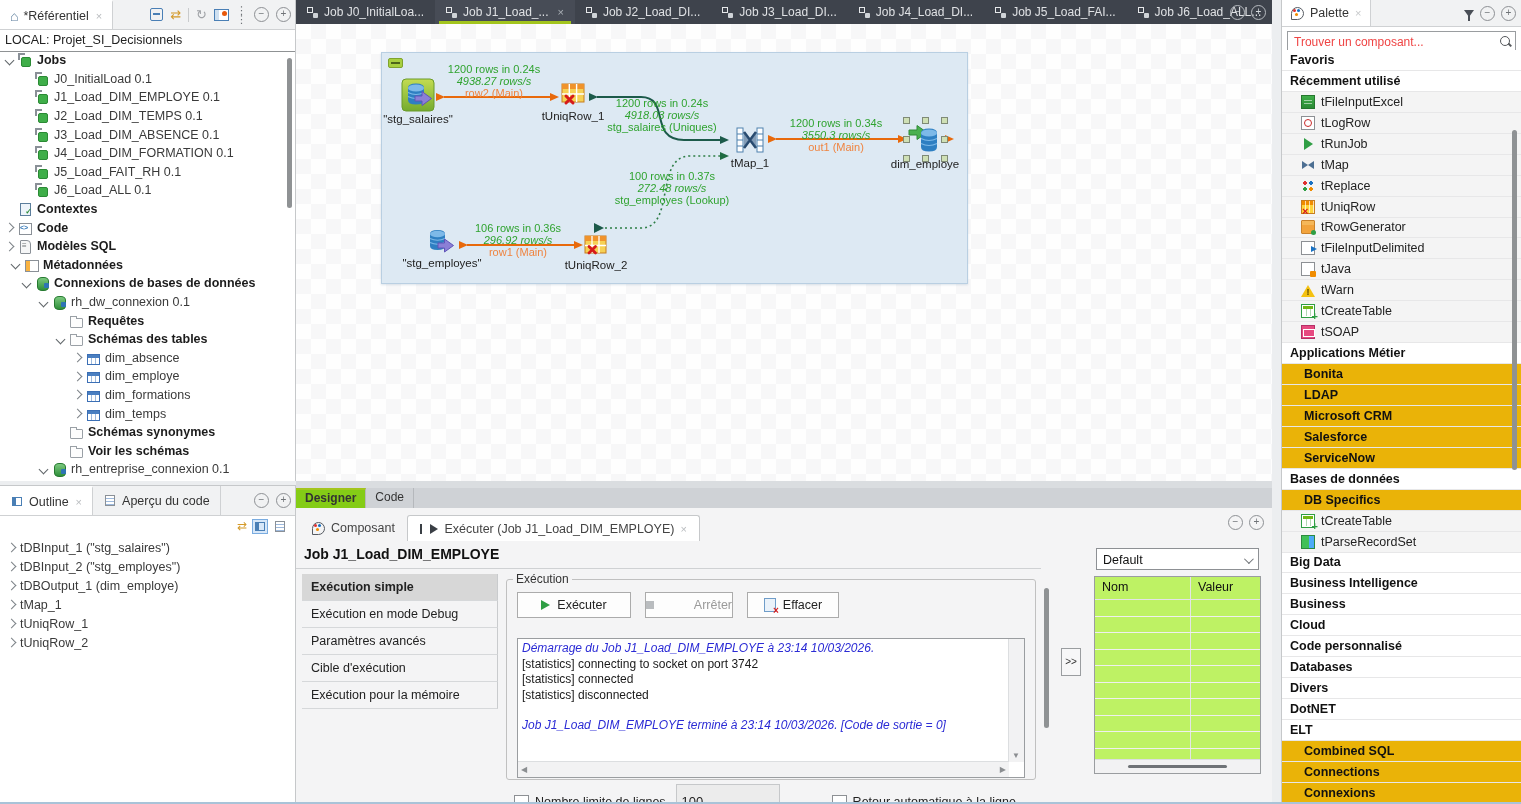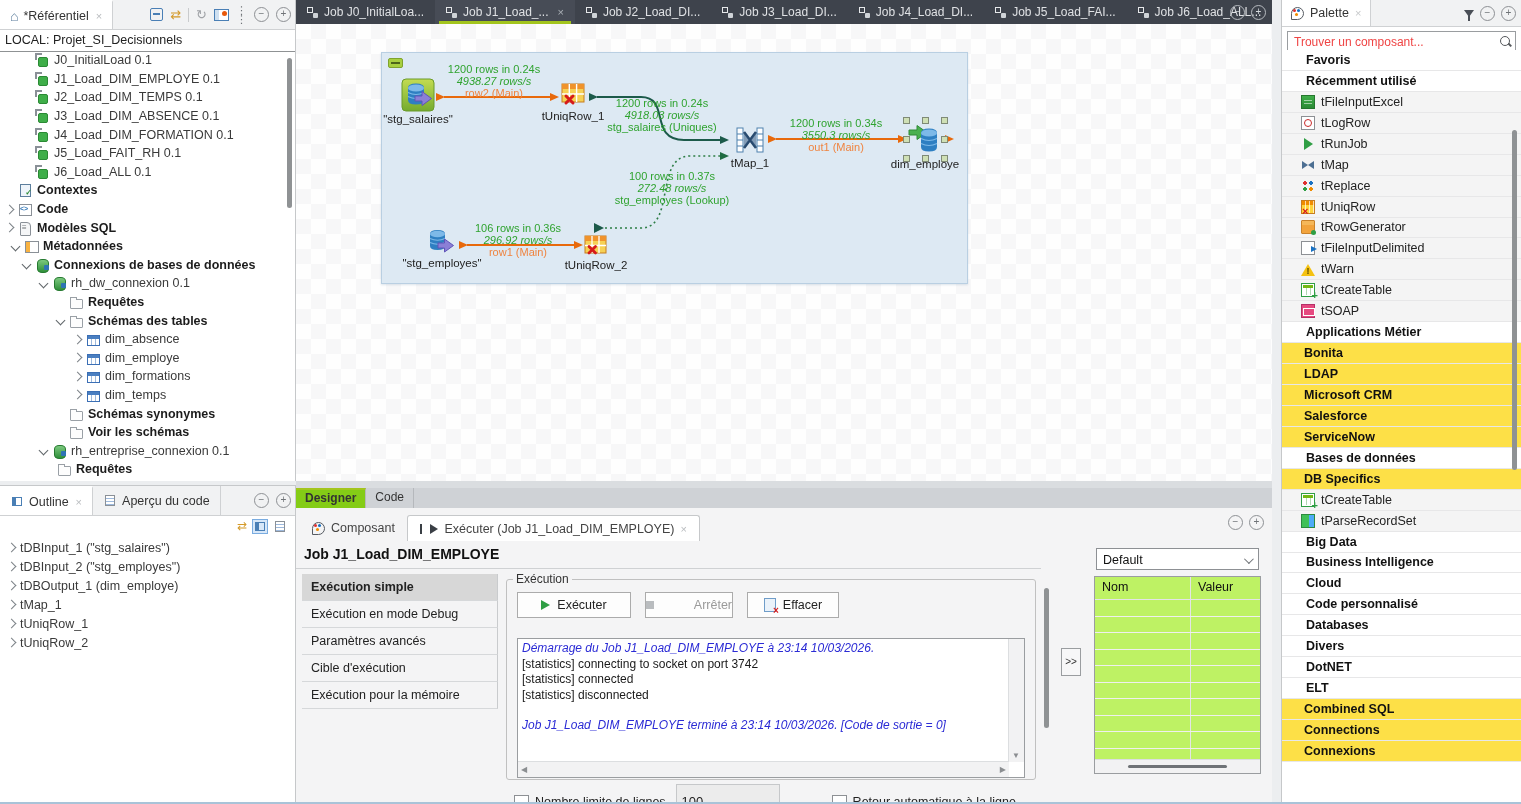--- a/index.html
+++ b/index.html
@@ -136,22 +136,22 @@
   #pal-head{height:26px;background:#f1f2f3;border-bottom:1px solid #cfd1d3;display:flex;align-items:center;position:relative;}
   #pal-tab{display:flex;align-items:center;gap:6px;background:#fff;height:100%;padding:0 9px;border-right:1px solid #cfd1d3;font-size:12.5px;color:#333;}
   #pal-tools{position:absolute;right:5px;display:flex;gap:6px;align-items:center;}
   .funnel{width:0;height:0;border-left:5px solid transparent;border-right:5px solid transparent;border-top:7px solid #4a4f57;position:relative;}
   .funnel::after{content:"";position:absolute;left:-1px;top:-2px;width:2px;height:6px;background:#4a4f57;}
   #pal-search{margin:4px 5px;height:20px;border:1px solid #9a9da0;display:flex;align-items:center;padding:0 6px;font-size:12px;color:#ef4444;position:relative;}
   .mag{position:absolute;right:5px;top:4px;width:8px;height:8px;border:1.5px solid #55585c;border-radius:50%;}
   .mag::after{content:"";position:absolute;left:7px;top:7px;width:4px;height:1.5px;background:#55585c;transform:rotate(45deg);}
   #pal-rows{position:absolute;left:0;top:50px;right:0;bottom:0;overflow:hidden;}
   .prow{height:20.95px;display:flex;align-items:center;font-size:12.5px;border-bottom:1px solid #e7e7e8;box-sizing:border-box;color:#111;}
-  .p-h{font-weight:bold;padding-left:24px;background:#fff;}
-  .p-sh{font-weight:bold;padding-left:22px;background:#fde047;}
+  .p-h{font-weight:bold;padding-left:8px;background:#fff;}
+  .p-sh{font-weight:bold;padding-left:22px;background:#eab308;}
   .p-it{padding-left:19px;background:#f4f4f4;color:#222;gap:6px;}
   .pi{width:14px;height:14px;flex:none;position:relative;box-sizing:border-box;}
   .pi-excel{background:linear-gradient(#3fae49,#2b8a35);border:1px solid #25762e;}
   .pi-excel::after{content:"";position:absolute;inset:2px;background:repeating-linear-gradient(#fff0 0 2px,#ffffff88 2px 3px);}
   .pi-log{background:#fff;border:1px solid #8d9094;}
   .pi-log::after{content:"";position:absolute;left:2px;top:2px;width:6px;height:6px;border:1.5px solid #c92a2a;border-radius:50%;}
   .pi-run{background:none;}
   .pi-run::after{content:"";position:absolute;left:3px;top:1px;border-left:9px solid #2f9e44;border-top:6px solid transparent;border-bottom:6px solid transparent;}
   .pi-map::before{content:"";position:absolute;left:1px;top:3px;border-left:6px solid #4d6f92;border-top:4px solid transparent;border-bottom:4px solid transparent;}
   .pi-map::after{content:"";position:absolute;right:1px;top:3px;border-right:6px solid #4d6f92;border-top:4px solid transparent;border-bottom:4px solid transparent;}
@@ -195,20 +195,25 @@
         <span class="sep"></span>
         <span class="tico" style="color:#a0a3a7;">↻</span>
         <span class="paneltool"></span>
         <span class="vdots">⋮<br>⋮</span>
         <span class="circ">−</span>
         <span class="circ">+</span>
       </div>
     </div>
     <div id="local-row">LOCAL: Projet_SI_Decisionnels</div>
     <div id="repo-tree">
+        <div class="trow" style="padding-left: 6px;">
+          <span class="exp open"></span>
+          <span class="ti ti-job"></span>
+          <span><b>Jobs</b></span>
+        </div>
         <div class="trow" style="padding-left: 23px;">
           <span class="exp "></span>
           <span class="ti ti-job"></span>
           <span>J0_InitialLoad 0.1</span>
         </div>
         <div class="trow" style="padding-left: 23px;">
           <span class="exp "></span>
           <span class="ti ti-job"></span>
           <span>J1_Load_DIM_EMPLOYE 0.1</span>
         </div>
@@ -717,20 +722,24 @@
         </div>
         <div class="prow p-it">
           <span class="pi pi-rowgen"></span>
           <span>tRowGenerator</span>
         </div>
         <div class="prow p-it">
           <span class="pi pi-delim"></span>
           <span>tFileInputDelimited</span>
         </div>
         <div class="prow p-it">
+          <span class="pi pi-java"></span>
+          <span>tJava</span>
+        </div>
+        <div class="prow p-it">
           <span class="pi pi-warn"></span>
           <span>tWarn</span>
         </div>
         <div class="prow p-it">
           <span class="pi pi-create"></span>
           <span>tCreateTable</span>
         </div>
         <div class="prow p-it">
           <span class="pi pi-soap"></span>
           <span>tSOAP</span>
@@ -767,20 +776,23 @@
           <span class="pi pi-parse"></span>
           <span>tParseRecordSet</span>
         </div>
         <div class="prow p-h">
           <span>Big Data</span>
         </div>
         <div class="prow p-h">
           <span>Business Intelligence</span>
         </div>
         <div class="prow p-h">
+          <span>Business</span>
+        </div>
+        <div class="prow p-h">
           <span>Cloud</span>
         </div>
         <div class="prow p-h">
           <span>Code personnalisé</span>
         </div>
         <div class="prow p-h">
           <span>Databases</span>
         </div>
         <div class="prow p-h">
           <span>Divers</span>

